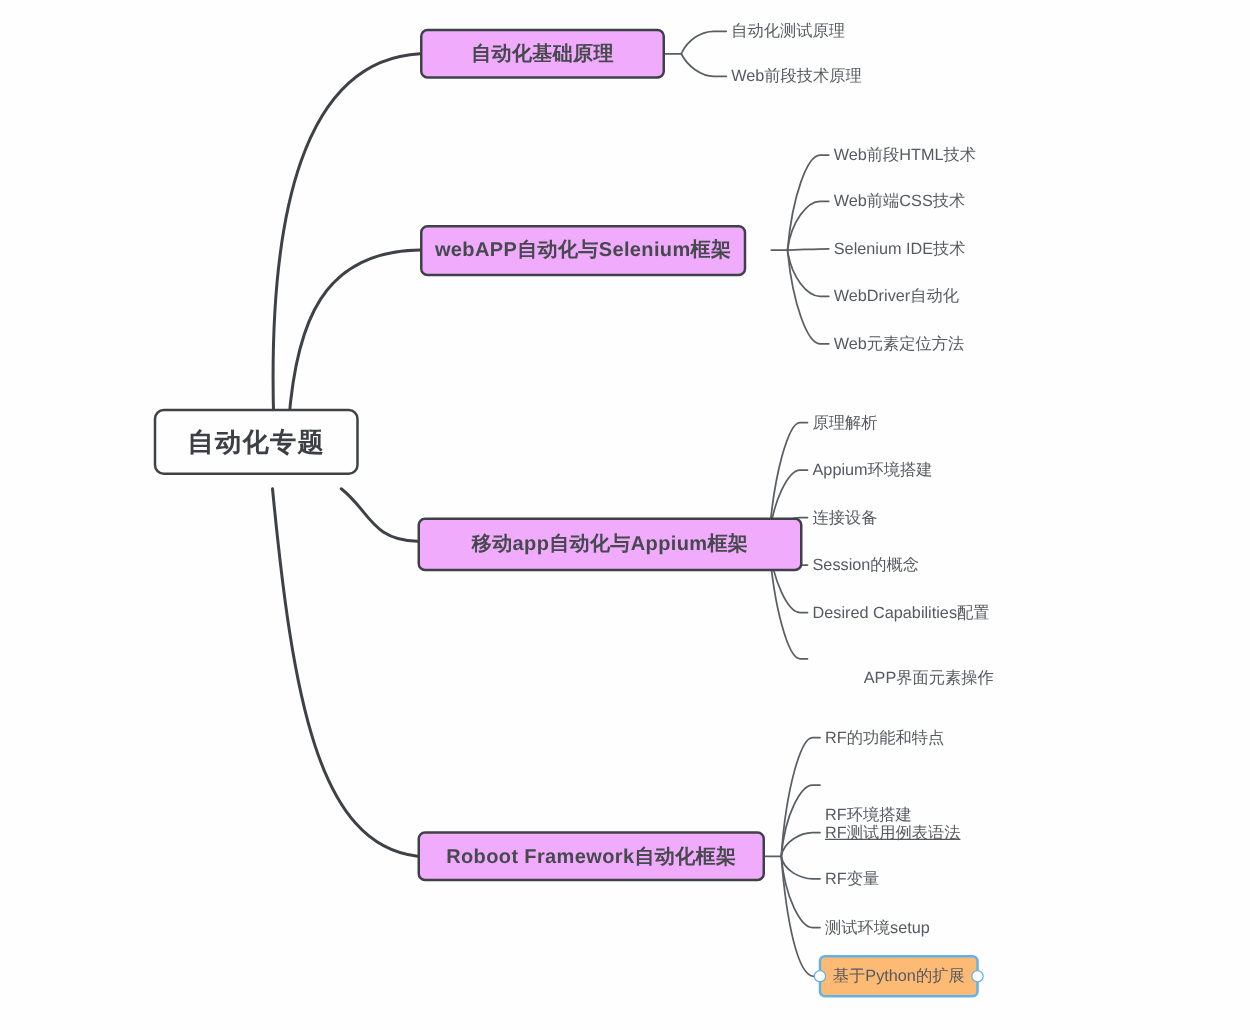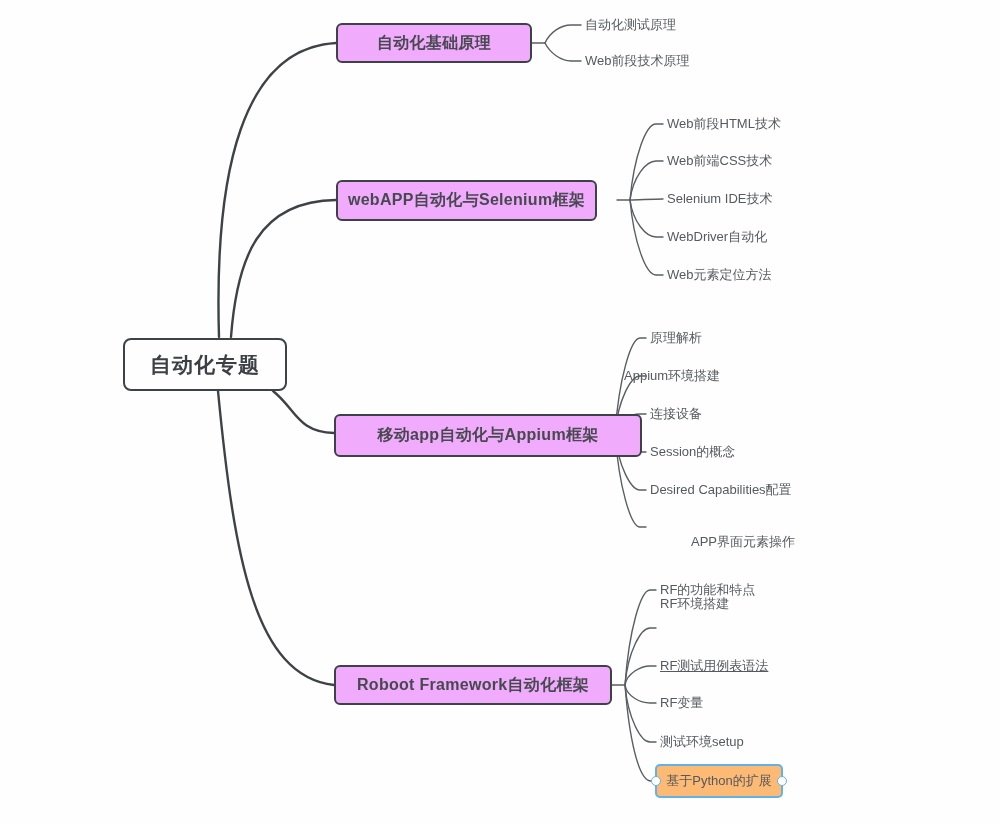--- a/index.html
+++ b/index.html
@@ -100,45 +100,45 @@
 
     <path class="thin" d="M612,685 H625"></path>
     <path class="thin" d="M625,685 C629,629 641,590 650,590 H656"></path>
     <path class="thin" d="M625,685 C628,651 641,628 650,628 H656"></path>
     <path class="thin" d="M625,685 C627,673 641,666 650,666 H656"></path>
     <path class="thin" d="M625,685 C627,697 641,703 650,703 H656"></path>
     <path class="thin" d="M625,685 C628,719 641,742 650,742 H656"></path>
     <path class="thin" d="M625,685 C629,736 638,781 651,781"></path>
   </svg>
 
-  <div class="topic-root" style="left:123px; top:338px; width:164px; height:53px;">自动化专题</div>
+  <div class="topic-root" style="left:123px; top:327px; width:164px; height:53px;">自动化专题</div>
 
   <div class="topic-main" style="left:336px; top:23px; width:196px; height:40px;">自动化基础原理</div>
   <div class="topic-main" style="left:336px; top:180px; width:261px; height:41px;">webAPP自动化与Selenium框架</div>
   <div class="topic-main" style="left:334px; top:392px; width:308px; height:43px;margin-top:22px;">移动app自动化与Appium框架</div>
   <div class="topic-main" style="left:334px; top:665px; width:278px; height:40px;">Roboot Framework自动化框架</div>
 
   <div class="child-label" style="left:585px; top:25px;">自动化测试原理</div>
   <div class="child-label" style="left:585px; top:61px;">Web前段技术原理</div>
 
   <div class="child-label" style="left:667px; top:124px;">Web前段HTML技术</div>
   <div class="child-label" style="left:667px; top:161px;">Web前端CSS技术</div>
   <div class="child-label" style="left:667px; top:199px;">Selenium IDE技术</div>
   <div class="child-label" style="left:667px; top:237px;">WebDriver自动化</div>
   <div class="child-label" style="left:667px; top:275px;">Web元素定位方法</div>
 
   <div class="child-label" style="left:650px; top:338px;">原理解析</div>
-  <div class="child-label" style="left:624px; top:376px;">Appium环境搭建</div>
+  <div class="child-label" style="left:650px; top:376px;">Appium环境搭建</div>
   <div class="child-label" style="left:650px; top:414px;">连接设备</div>
   <div class="child-label" style="left:650px; top:452px;">Session的概念</div>
   <div class="child-label" style="left:650px; top:490px;">Desired Capabilities配置</div>
   <div class="child-label" style="left:650px; top:542px;margin-left:41px;">APP界面元素操作</div>
 
   <div class="child-label" style="left:660px; top:590px;">RF的功能和特点</div>
-  <div class="child-label" style="left:660px; top:604px;">RF环境搭建</div>
+  <div class="child-label" style="left:660px; top:652px;">RF环境搭建</div>
   <div class="child-label" style="left:660px; top:666px;text-decoration:underline;">RF测试用例表语法</div>
   <div class="child-label" style="left:660px; top:703px;">RF变量</div>
   <div class="child-label" style="left:660px; top:742px;">测试环境setup</div>
 
   <div class="selected-topic" style="left:655px; top:764px; width:128px; height:34px;">
     <span>基于Python的扩展</span>
     <span class="handle left"></span>
     <span class="handle right"></span>
   </div>
 

